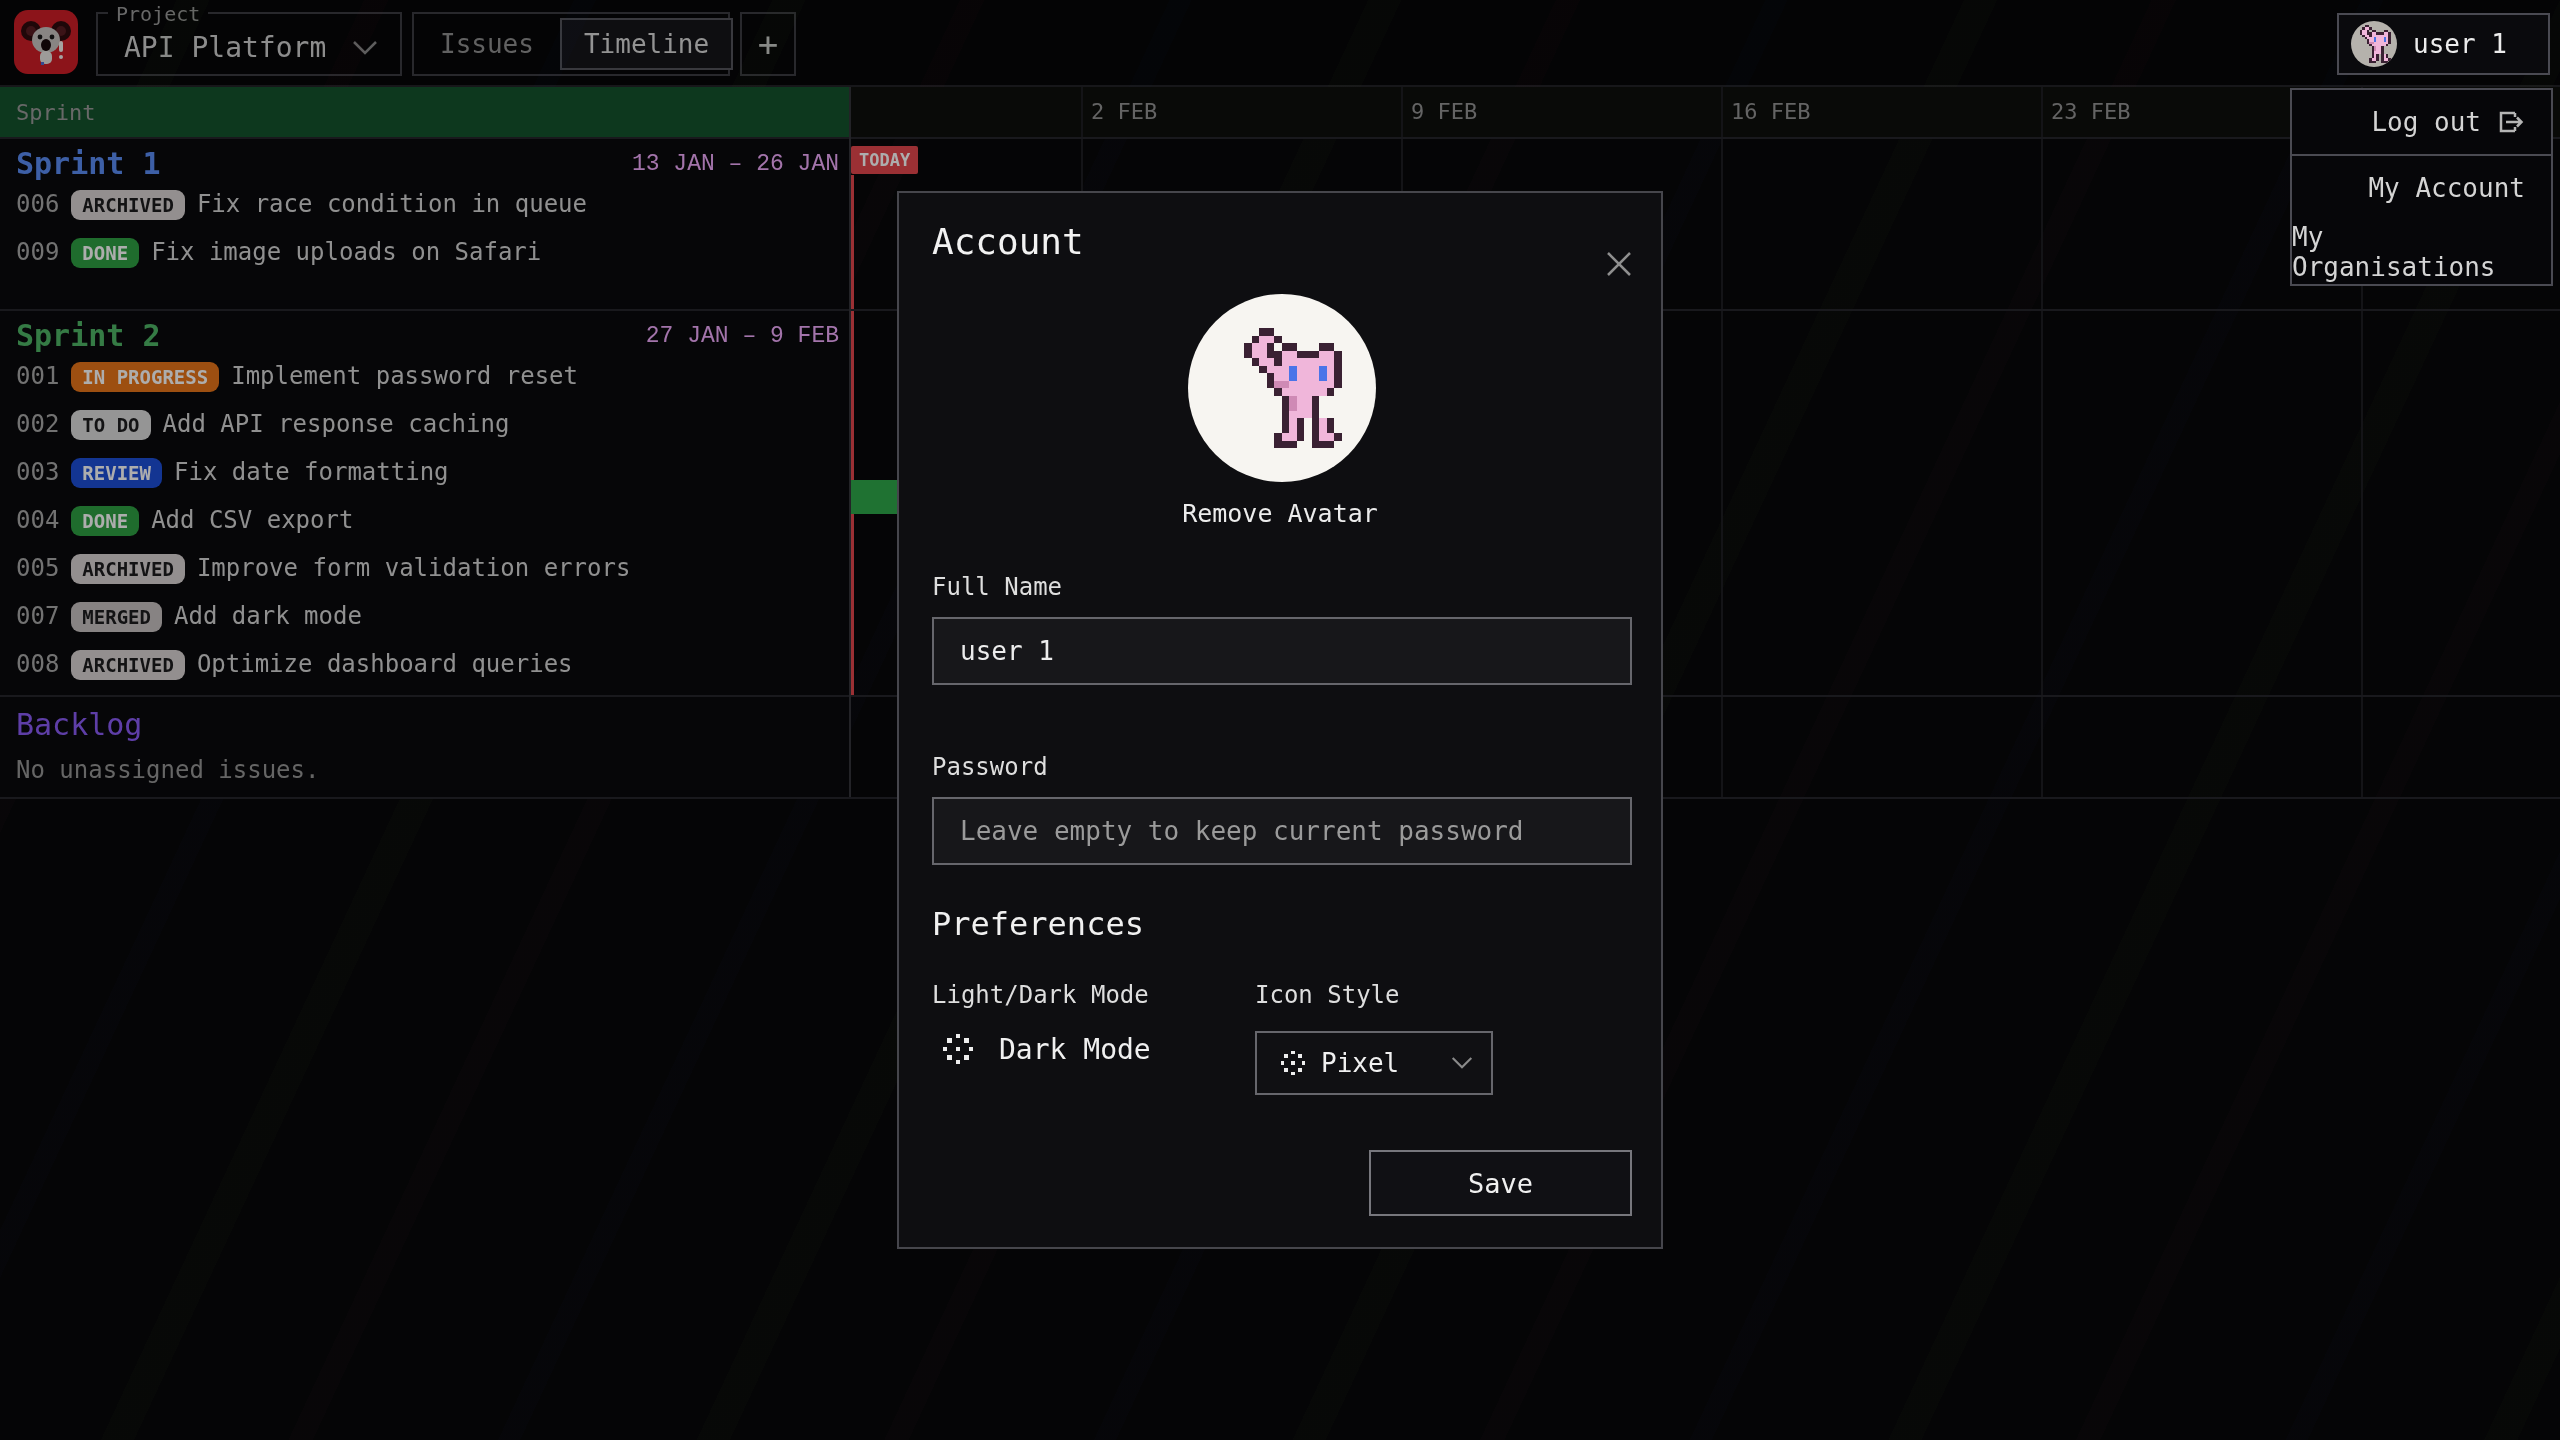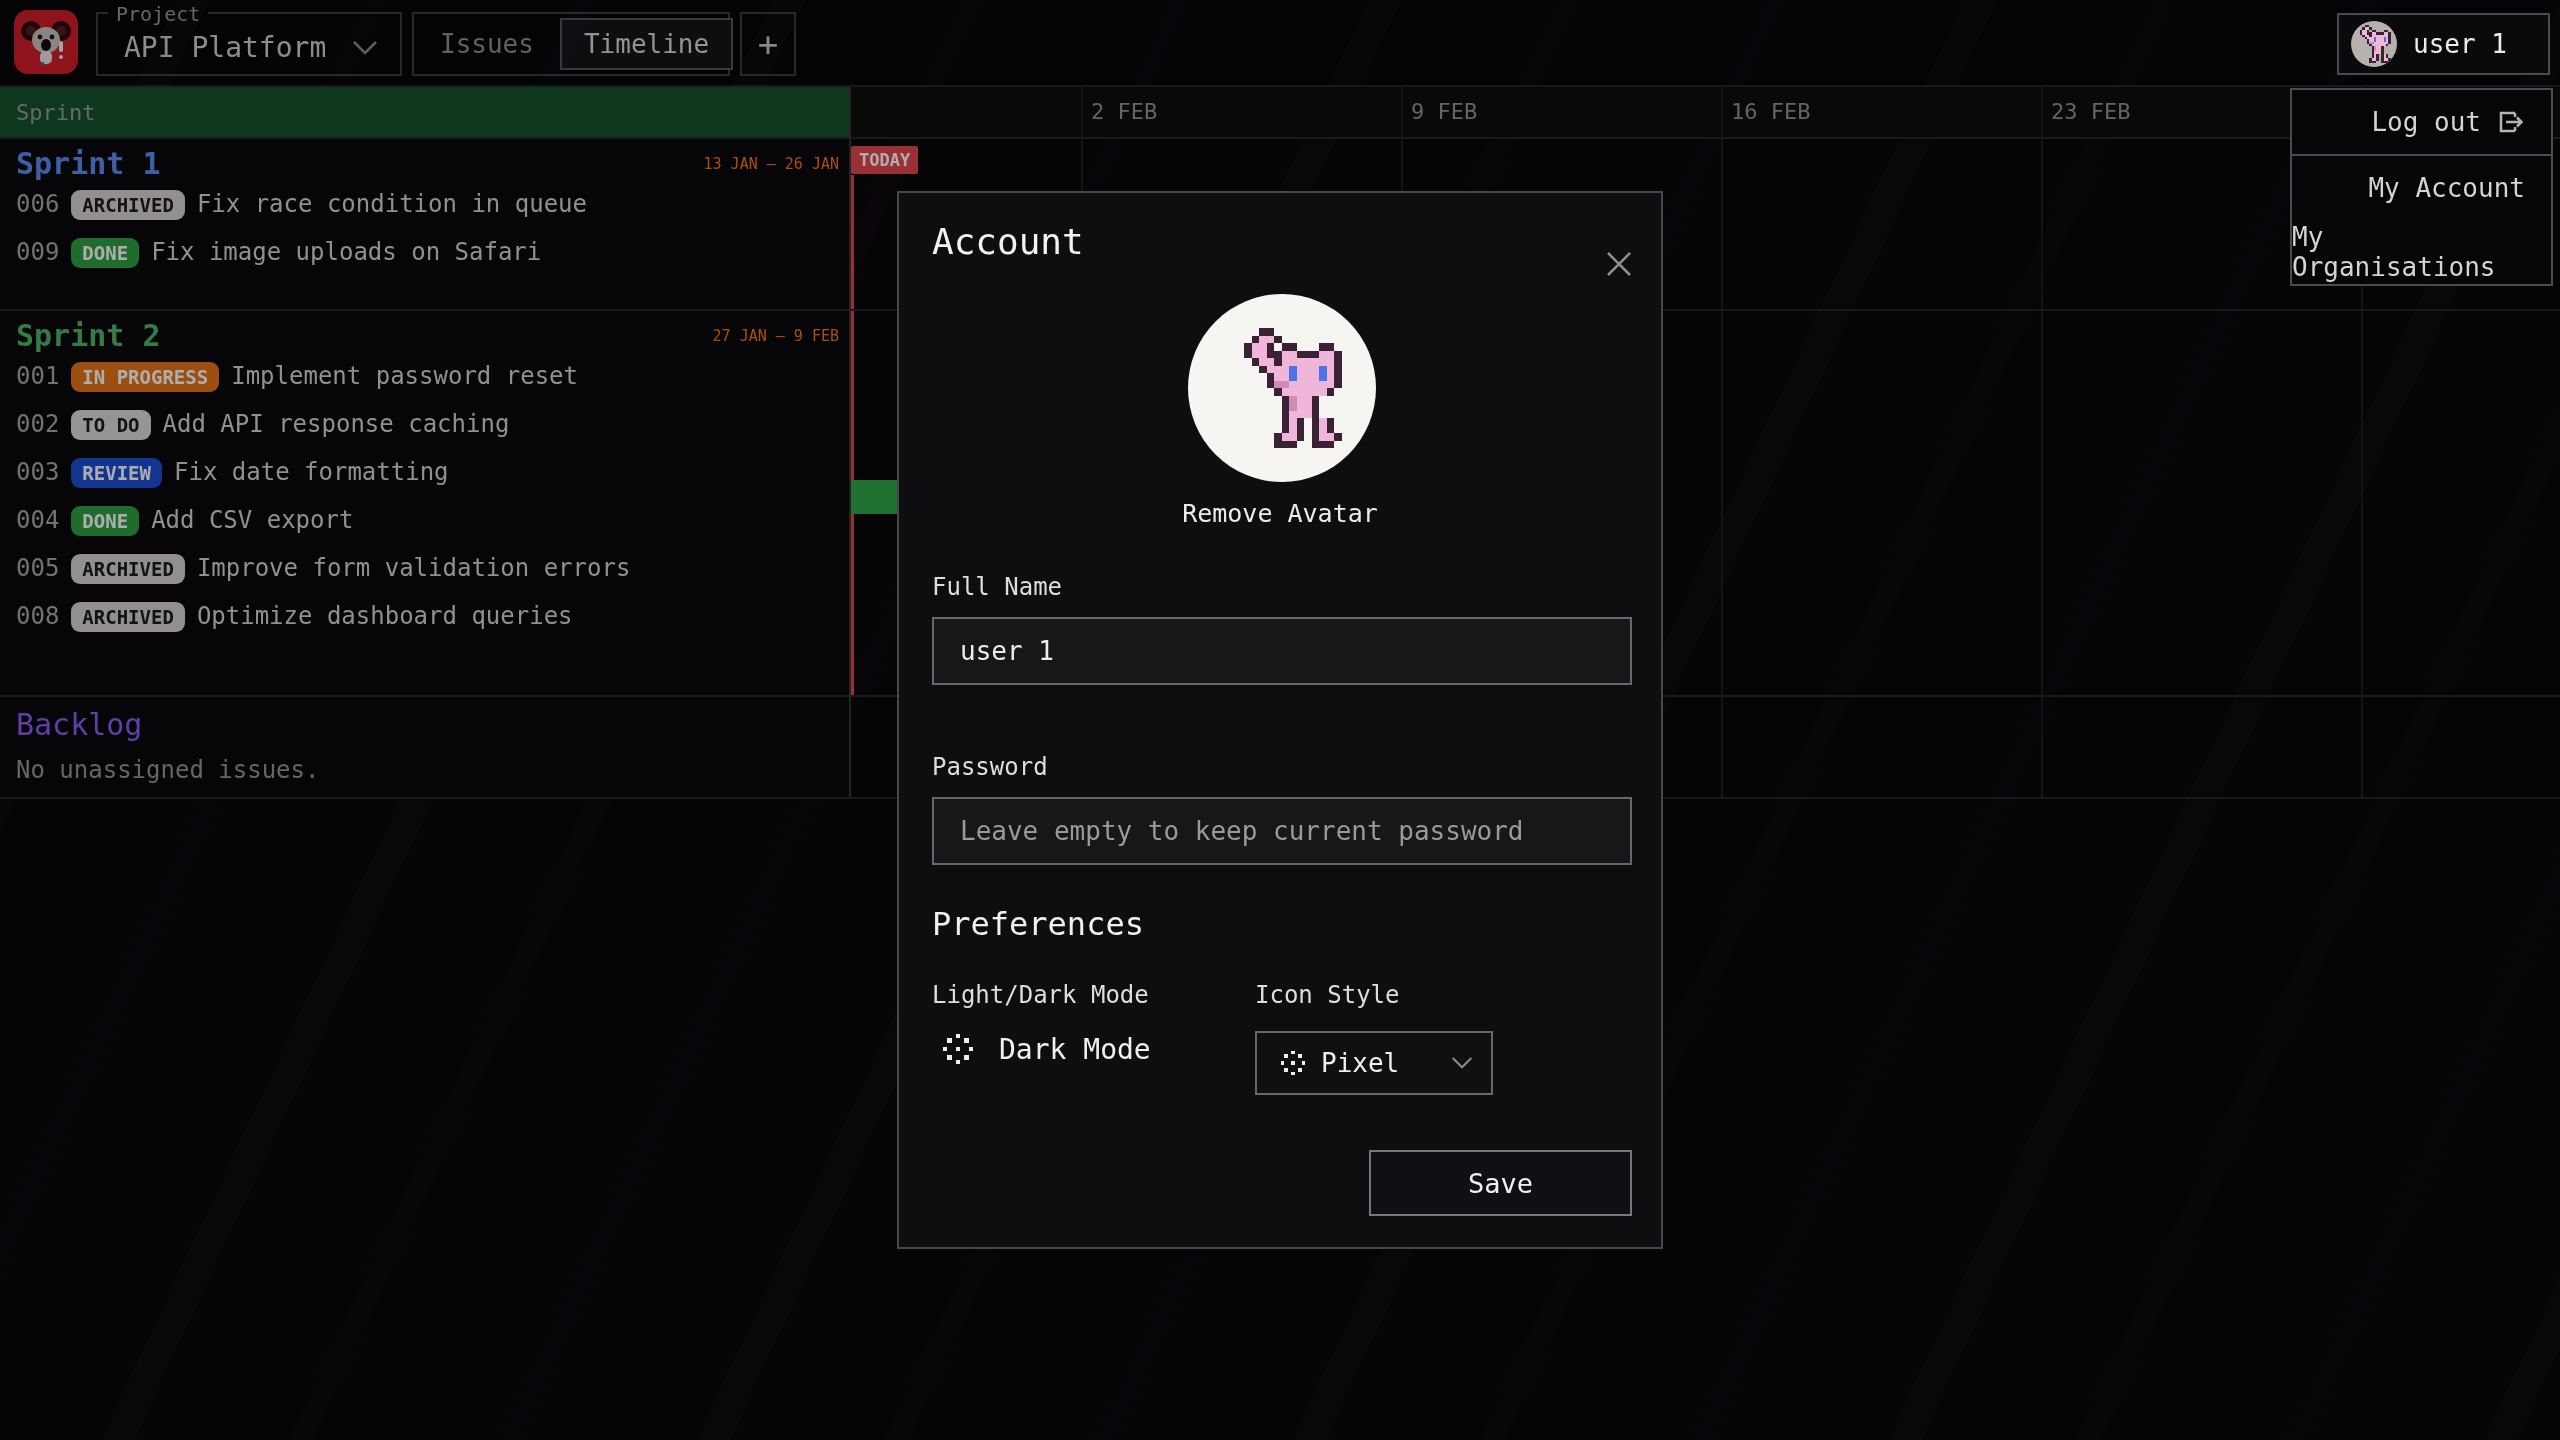--- a/index.html
+++ b/index.html
@@ -45,21 +45,21 @@
   .panel { position:absolute; left:0; top:0; width:849px; height:710px;
     background:#0a0a0d; z-index:2; }
   .panel-divider { position:absolute; left:849px; top:0; width:2px; height:710px;
     background:#34343a; z-index:4; }
   .panel-header { height:50px; background:#14532d; display:flex; align-items:center;
     padding-left:16px; font-size:22px; color:#9a9a9a; }
   .section { position:relative; }
   .sec-title-row { display:flex; align-items:center; justify-content:space-between;
     padding:0 10px 0 16px; height:53px; }
   .sec-name { font-size:30px; font-weight:bold; }
-  .sec-range { font-size:15px; color:#f97316; }
+  .sec-range { font-size:23px; color:#f0abfc;font-family:Liberation Mono, monospace; }
   .issue-row { display:flex; align-items:flex-start; gap:12px; height:48px; padding-left:16px; }
   .issue-id { font-size:24px; color:#a9a9a9; }
   .badge { font-size:19px; font-weight:bold; padding:4px 11px; border-radius:9px; white-space:nowrap; }
   .issue-title { font-size:24px; color:#d4d4d4; white-space:nowrap; }
   .backlog { padding:12px 0 0 16px; }
   .backlog-title { font-size:30px; color:#8b5cf6; margin-bottom:14px; }
   .backlog-empty { font-size:24px; color:#969696; }
   .today-badge { position:absolute; left:851px; top:59px; z-index:3;
     background:#e5484d; color:#ffffff; font-size:17px; font-weight:bold;
     padding:4px 8px; border-radius:2px; }
@@ -351,20 +351,25 @@
               <span class="issue-id">004</span>
               <span class="badge" style="background: rgb(46, 160, 67); color: rgb(255, 255, 255);">DONE</span>
               <span class="issue-title">Add CSV export</span>
             </div>
             <div class="issue-row">
               <span class="issue-id">005</span>
               <span class="badge" style="background: rgb(217, 211, 211); color: rgb(28, 28, 30);">ARCHIVED</span>
               <span class="issue-title">Improve form validation errors</span>
             </div>
             <div class="issue-row">
+              <span class="issue-id">007</span>
+              <span class="badge" style="background: rgb(200, 194, 194); color: rgb(28, 28, 30);">MERGED</span>
+              <span class="issue-title">Add dark mode</span>
+            </div>
+            <div class="issue-row">
               <span class="issue-id">008</span>
               <span class="badge" style="background: rgb(217, 211, 211); color: rgb(28, 28, 30);">ARCHIVED</span>
               <span class="issue-title">Optimize dashboard queries</span>
             </div>
           </div>
         </div>
       <div class="backlog">
         <div class="backlog-title">Backlog</div>
         <div class="backlog-empty">No unassigned issues.</div>
       </div>

